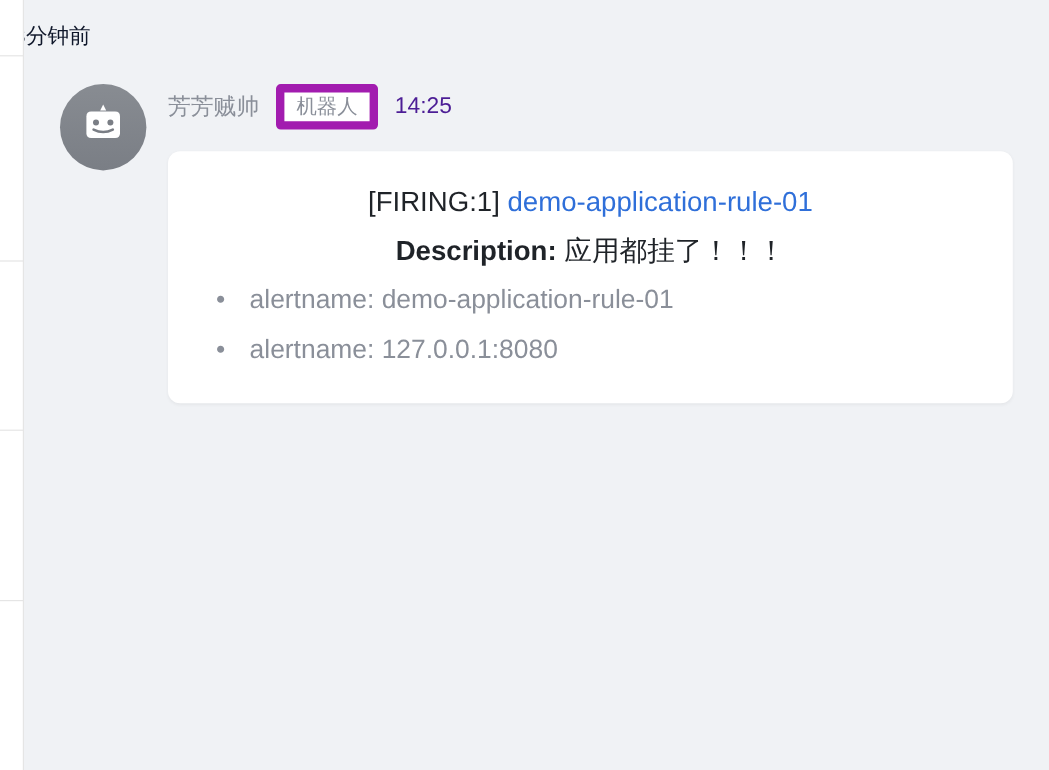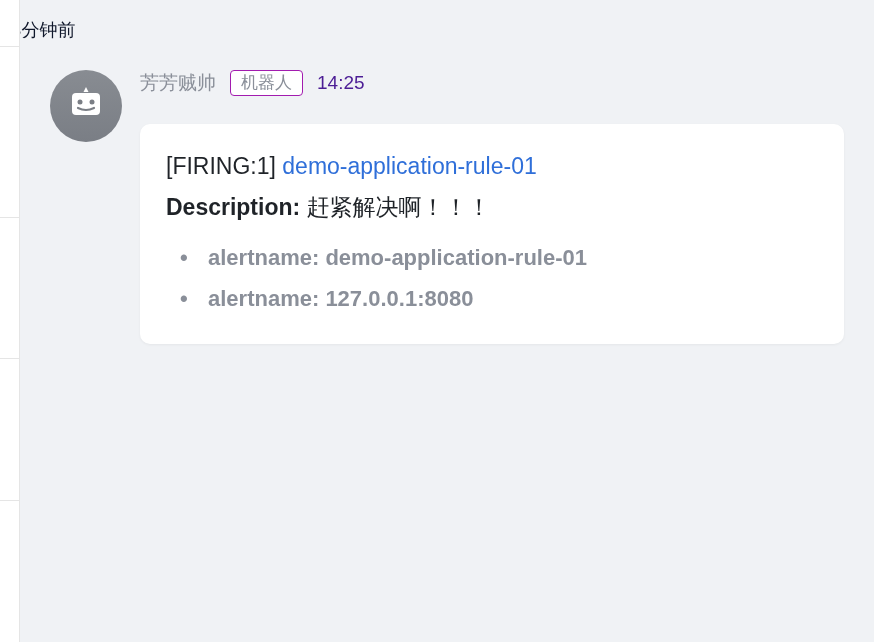--- a/index.html
+++ b/index.html
@@ -60,69 +60,68 @@
       height: 44px;
     }
     .message-content {
       flex: 1;
       min-width: 0;
     }
     .message-header {
       display: flex;
       align-items: center;
       gap: 14px;
-      margin-bottom: 28px;
+      margin-bottom: 18px;
     }
     .sender-name {
       color: #8a8f99;
       font-size: 19px;
     }
     .bot-badge {
       display: inline-flex;
       align-items: center;
       justify-content: center;
       background: #fff;
-      border: 1px solid #a21caf;
+      border: 7px solid #a21caf;
       border-radius: 4px;
       color: #8a8f99;
       font-size: 17px;
       padding: 2px 10px;
       line-height: 1.2;
     }
     .message-time {
       color: #4c1d95;
       font-size: 19px;
     }
     .message-card {
       background: #fff;
       border-radius: 10px;
       padding: 22px 26px 24px;
       box-shadow: 0 1px 3px rgba(0,0,0,0.05);
     }
     .card-line {
       font-size: 23px;
       line-height: 1.78;
       color: #1f2328;
+      text-align: center;
     }
     .link {
       color: #2f6fd9;
       cursor: pointer;
     }
     .bold {
       font-weight: 700;
     }
     .graph-emoji {
       font-size: 22px;
       vertical-align: -1px;
     }
     .details-list {
       list-style: none;
-      margin-top: 10px;
       padding-left: 14px;
-      font-weight: bold;
     }
     .details-list li {
       position: relative;
       padding-left: 28px;
       font-size: 22px;
       line-height: 1.85;
       color: #8a8f99;
     }
     .details-list li::before {
       content: "•";
@@ -161,21 +160,21 @@
       <span class="sender-name">芳芳贼帅</span>
       <span class="bot-badge">机器人</span>
       <span class="message-time">14:25</span>
     </div>
 
     <div class="message-card">
       <div class="card-line">
         <span>[FIRING:1] </span><span class="link">demo-application-rule-01</span>
       </div>
       <div class="card-line">
-        <span class="bold">Description: </span><span>赶紧解决啊！！！</span>
+        <span class="bold">Description: </span><span>应用都挂了！！！</span>
       </div>
       <ul class="details-list" id="details-list">
           <li>alertname: demo-application-rule-01</li>
           <li>alertname: 127.0.0.1:8080</li>
         </ul>
     </div>
   </div>
 </div>
 
 </body></html>

